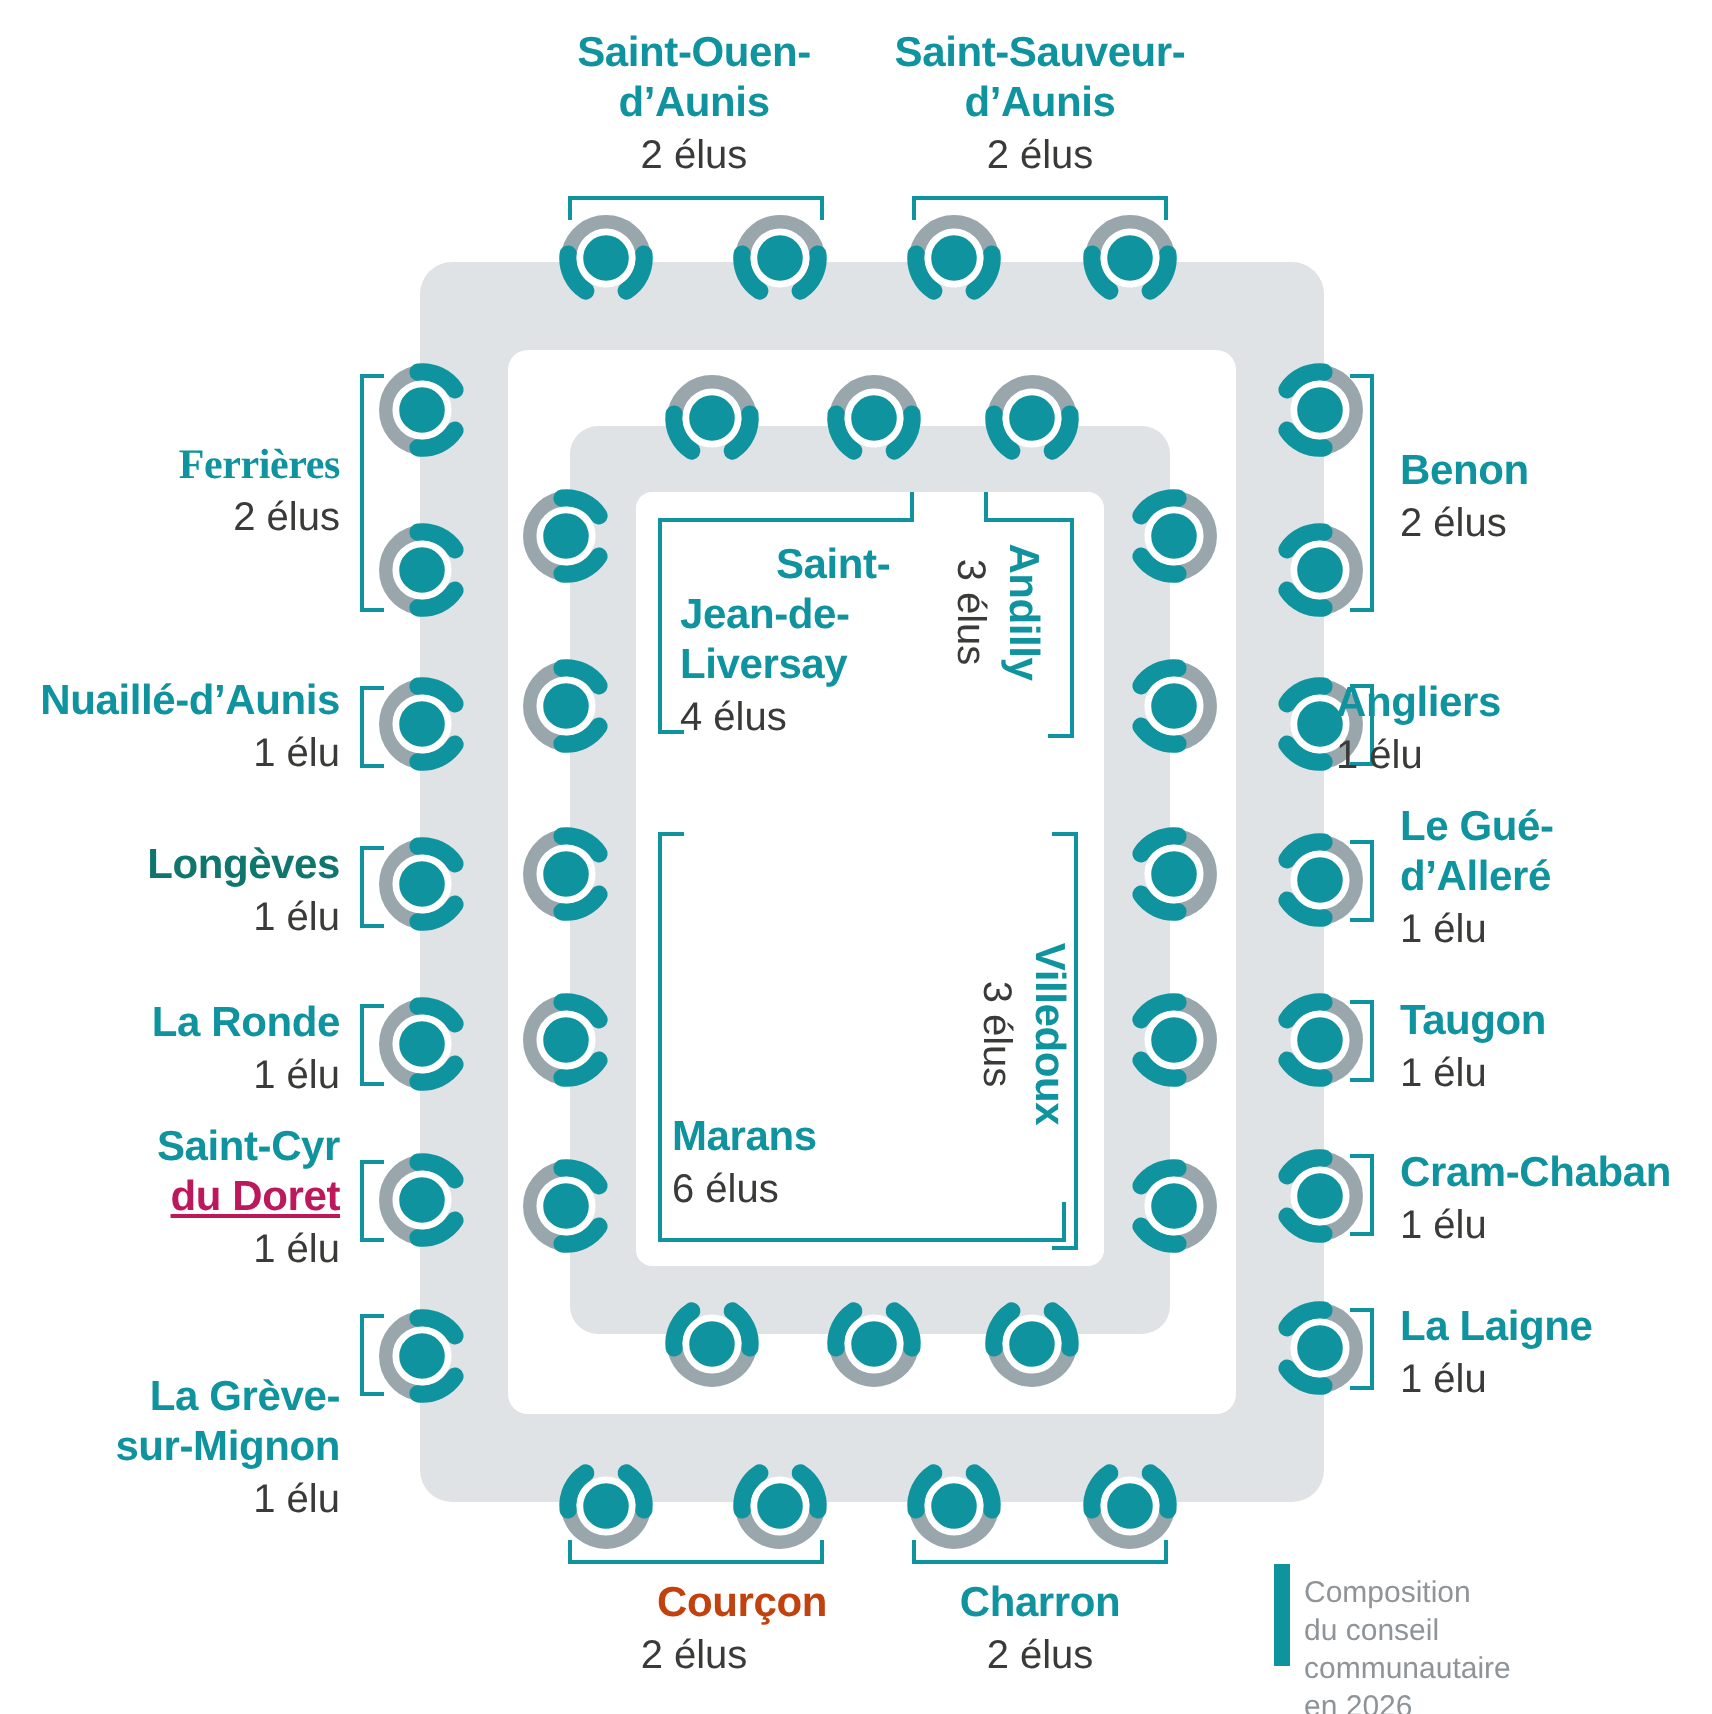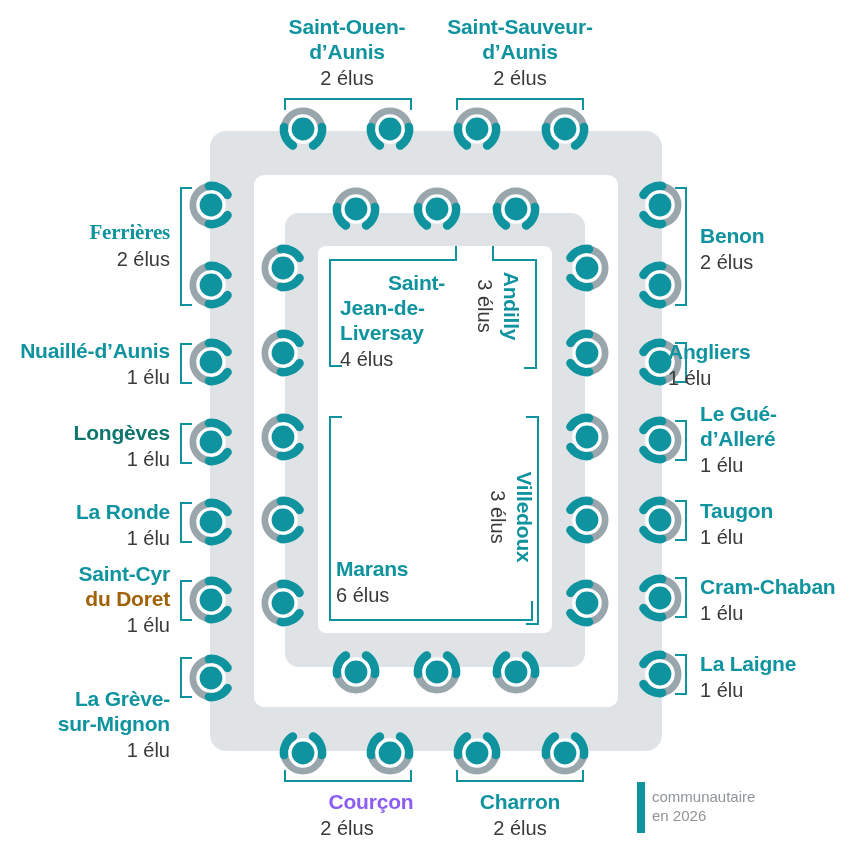--- a/index.html
+++ b/index.html
@@ -157,21 +157,21 @@
       <div class="seat" style="left: 180px; top: 569px; transform: rotate(-90deg);">
         <svg width="62" height="62" viewBox="0 0 64 64">
           <path d="M13.5,29 A19,19 0 0 1 50.5,29" fill="none" stroke="#99a6ac" stroke-width="9" stroke-linecap="round"></path>
           <path d="M12.5,30 A20,20 0 0 0 21.5,49" fill="none" stroke="#0e939f" stroke-width="9" stroke-linecap="round"></path>
           <path d="M51.5,30 A20,20 0 0 1 42.5,49" fill="none" stroke="#0e939f" stroke-width="9" stroke-linecap="round"></path>
           <circle cx="32" cy="32" r="13.5" fill="#0e939f" stroke="#ffffff" stroke-width="3.5"></circle>
         </svg>
       </div>
       <div class="label" style="right: 686px; top: 561px; text-align: right;">
         <div class="label-name" style="color: rgb(14, 147, 159);">Saint-Cyr</div>
-        <div class="label-name" style="color: #a16207;">du Doret</div>
+        <div class="label-name" style="color: #be185d; text-decoration: underline;">du Doret</div>
         <div class="label-count" style="color: rgb(58, 58, 57);">1 élu</div>
       </div>
       <div class="seat" style="left: 180px; top: 647px; transform: rotate(-90deg);">
         <svg width="62" height="62" viewBox="0 0 64 64">
           <path d="M13.5,29 A19,19 0 0 1 50.5,29" fill="none" stroke="#99a6ac" stroke-width="9" stroke-linecap="round"></path>
           <path d="M12.5,30 A20,20 0 0 0 21.5,49" fill="none" stroke="#0e939f" stroke-width="9" stroke-linecap="round"></path>
           <path d="M51.5,30 A20,20 0 0 1 42.5,49" fill="none" stroke="#0e939f" stroke-width="9" stroke-linecap="round"></path>
           <circle cx="32" cy="32" r="13.5" fill="#0e939f" stroke="#ffffff" stroke-width="3.5"></circle>
         </svg>
       </div>
@@ -271,21 +271,21 @@
       </div>
       <div class="seat" style="left: 359px; top: 722px; transform: rotate(180deg);">
         <svg width="62" height="62" viewBox="0 0 64 64">
           <path d="M13.5,29 A19,19 0 0 1 50.5,29" fill="none" stroke="#99a6ac" stroke-width="9" stroke-linecap="round"></path>
           <path d="M12.5,30 A20,20 0 0 0 21.5,49" fill="none" stroke="#0e939f" stroke-width="9" stroke-linecap="round"></path>
           <path d="M51.5,30 A20,20 0 0 1 42.5,49" fill="none" stroke="#0e939f" stroke-width="9" stroke-linecap="round"></path>
           <circle cx="32" cy="32" r="13.5" fill="#0e939f" stroke="#ffffff" stroke-width="3.5"></circle>
         </svg>
       </div>
       <div class="label" style="left: 347px; top: 789px; text-align: center; transform: translateX(-50%);">
-        <div class="label-name" style="color: #8b5cf6; margin-left: 48px;">Courçon</div>
+        <div class="label-name" style="color: #c2410c; margin-left: 48px;">Courçon</div>
         <div class="label-count" style="color: rgb(58, 58, 57);">2 élus</div>
       </div>
       <div class="seat" style="left: 446px; top: 722px; transform: rotate(180deg);">
         <svg width="62" height="62" viewBox="0 0 64 64">
           <path d="M13.5,29 A19,19 0 0 1 50.5,29" fill="none" stroke="#99a6ac" stroke-width="9" stroke-linecap="round"></path>
           <path d="M12.5,30 A20,20 0 0 0 21.5,49" fill="none" stroke="#0e939f" stroke-width="9" stroke-linecap="round"></path>
           <path d="M51.5,30 A20,20 0 0 1 42.5,49" fill="none" stroke="#0e939f" stroke-width="9" stroke-linecap="round"></path>
           <circle cx="32" cy="32" r="13.5" fill="#0e939f" stroke="#ffffff" stroke-width="3.5"></circle>
         </svg>
       </div>
@@ -445,17 +445,18 @@
       </div>
       <div class="label" style="left: 336px; top: 556px; text-align: left;">
         <div class="label-name" style="color: rgb(14, 147, 159);">Marans</div>
         <div class="label-count" style="color: rgb(58, 58, 57);">6 élus</div>
       </div>
     </div>
 
   <div class="caption">
     <div class="caption-bar" style="left: 637px; top: 782px; background: rgb(14, 147, 159);"></div>
     <div class="caption-text" style="left: 652px; top: 787px; color: rgb(143, 148, 152);">
+      <div>Composition du conseil</div>
       <div>communautaire en 2026</div>
     </div>
   </div>
 
 </div>
 
 </body></html>

